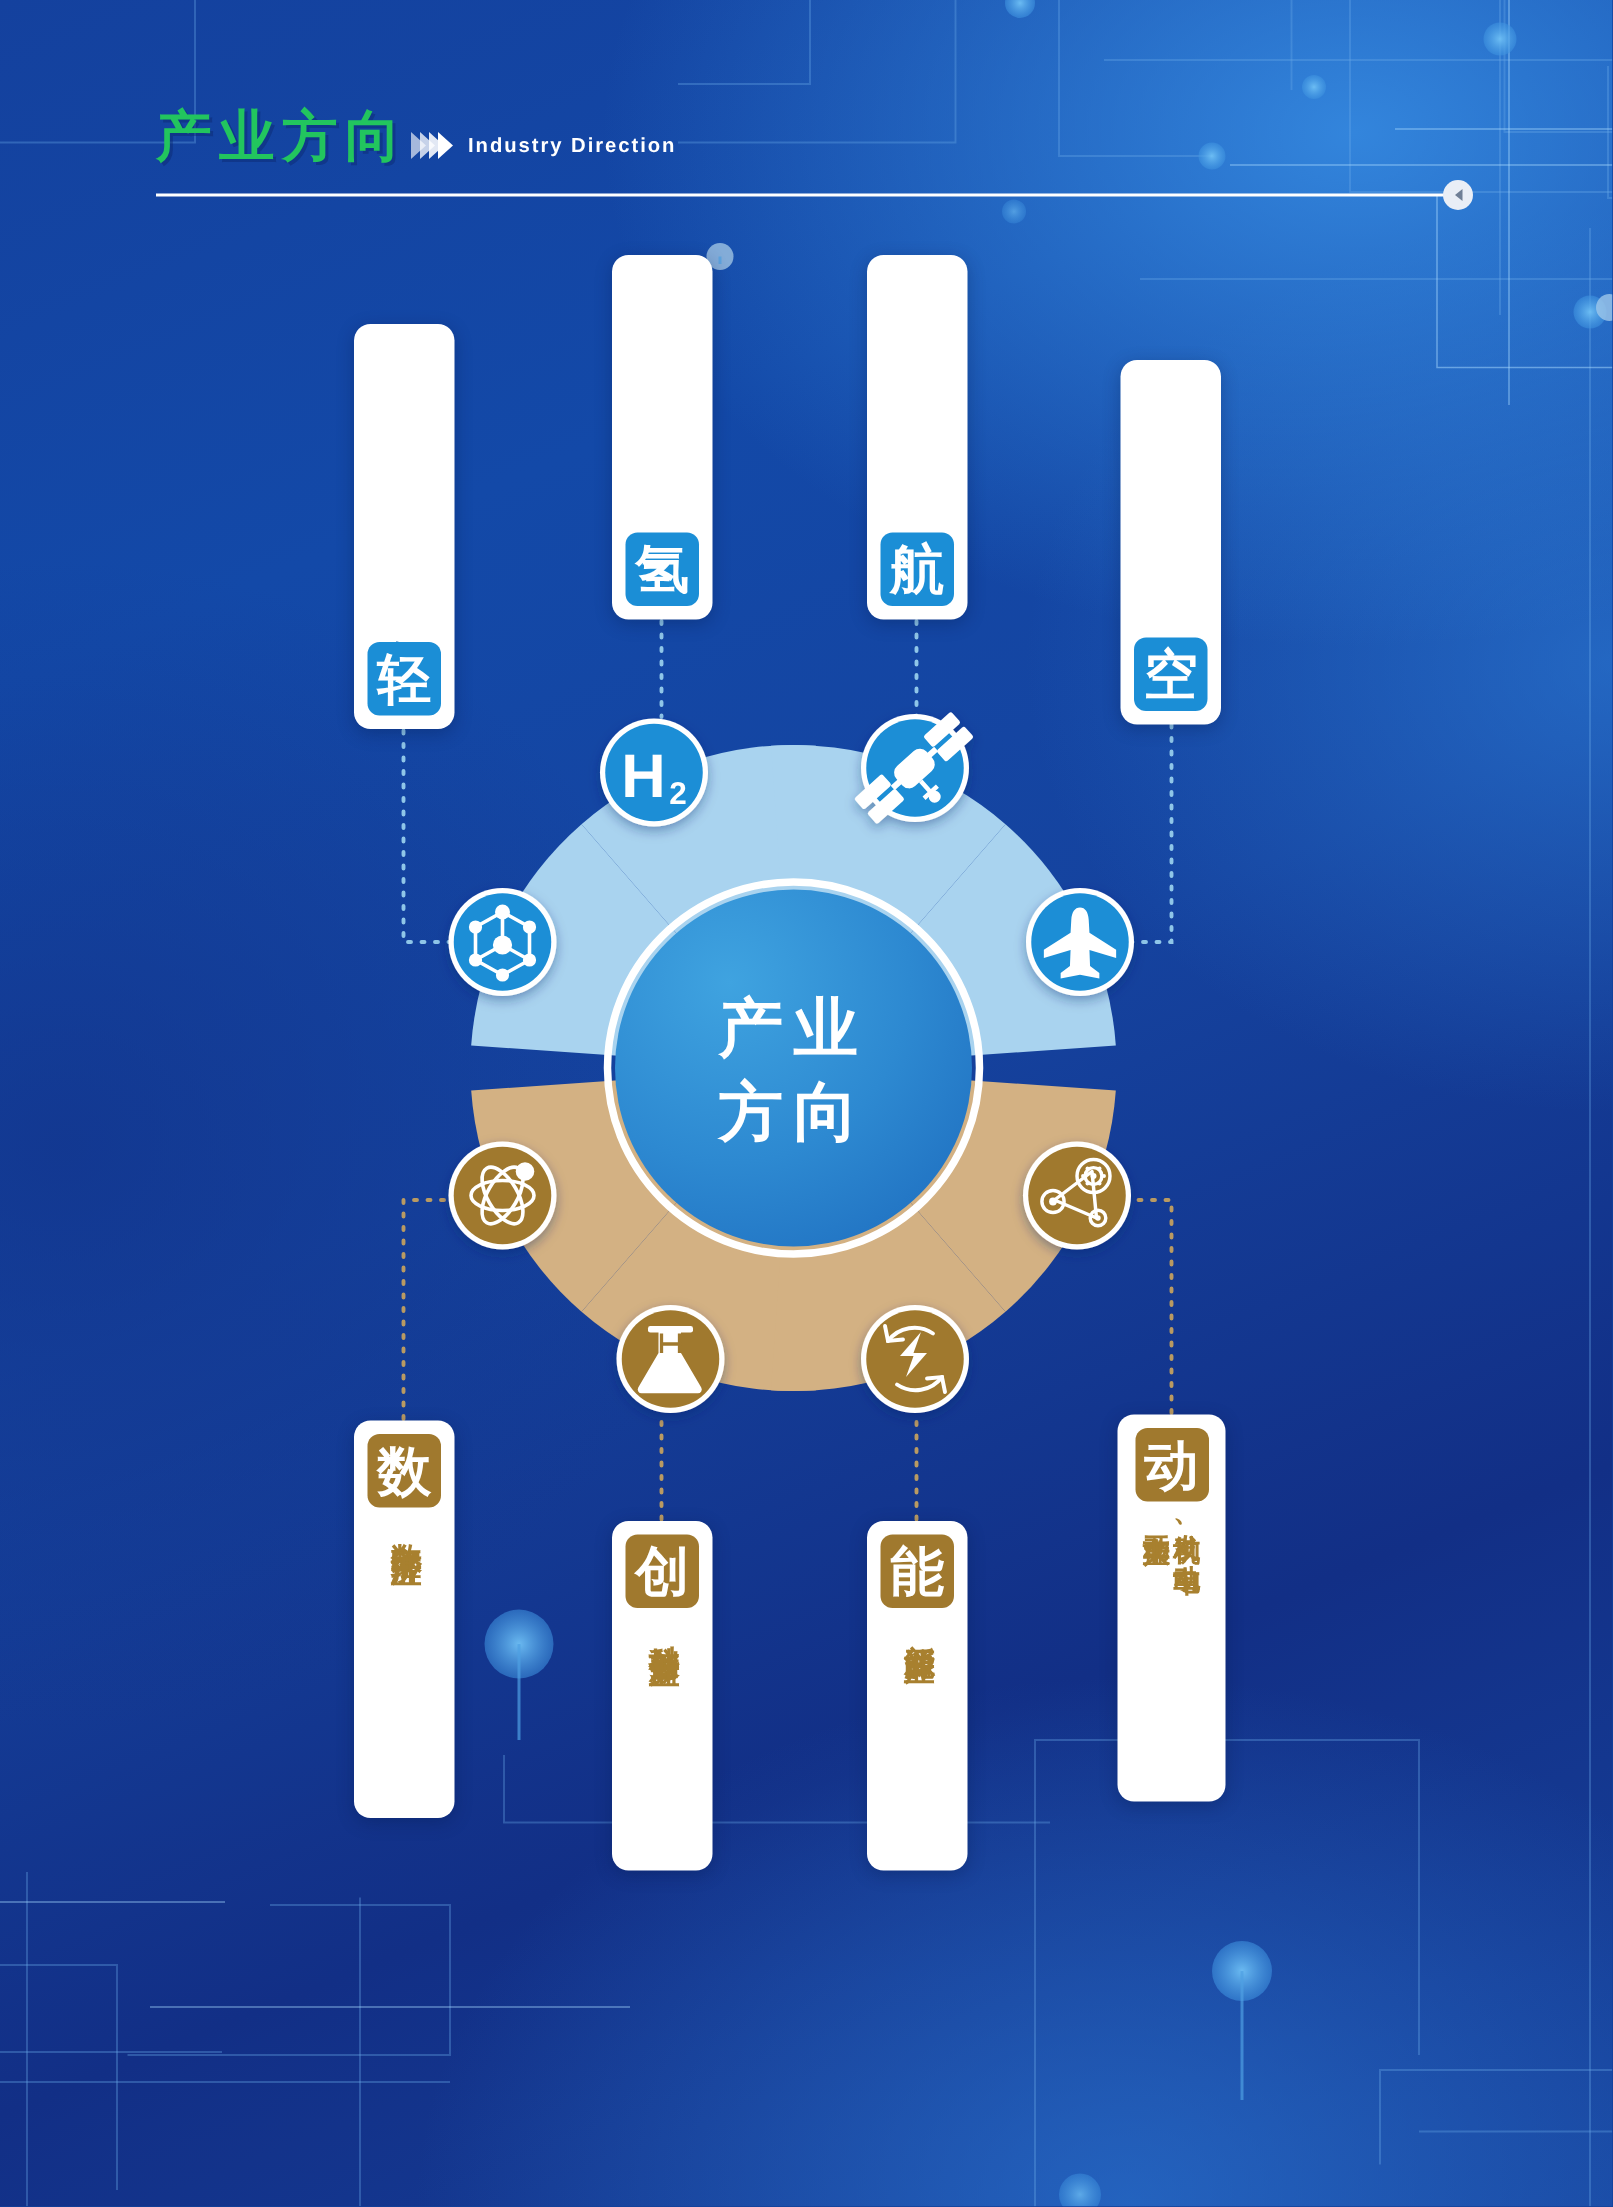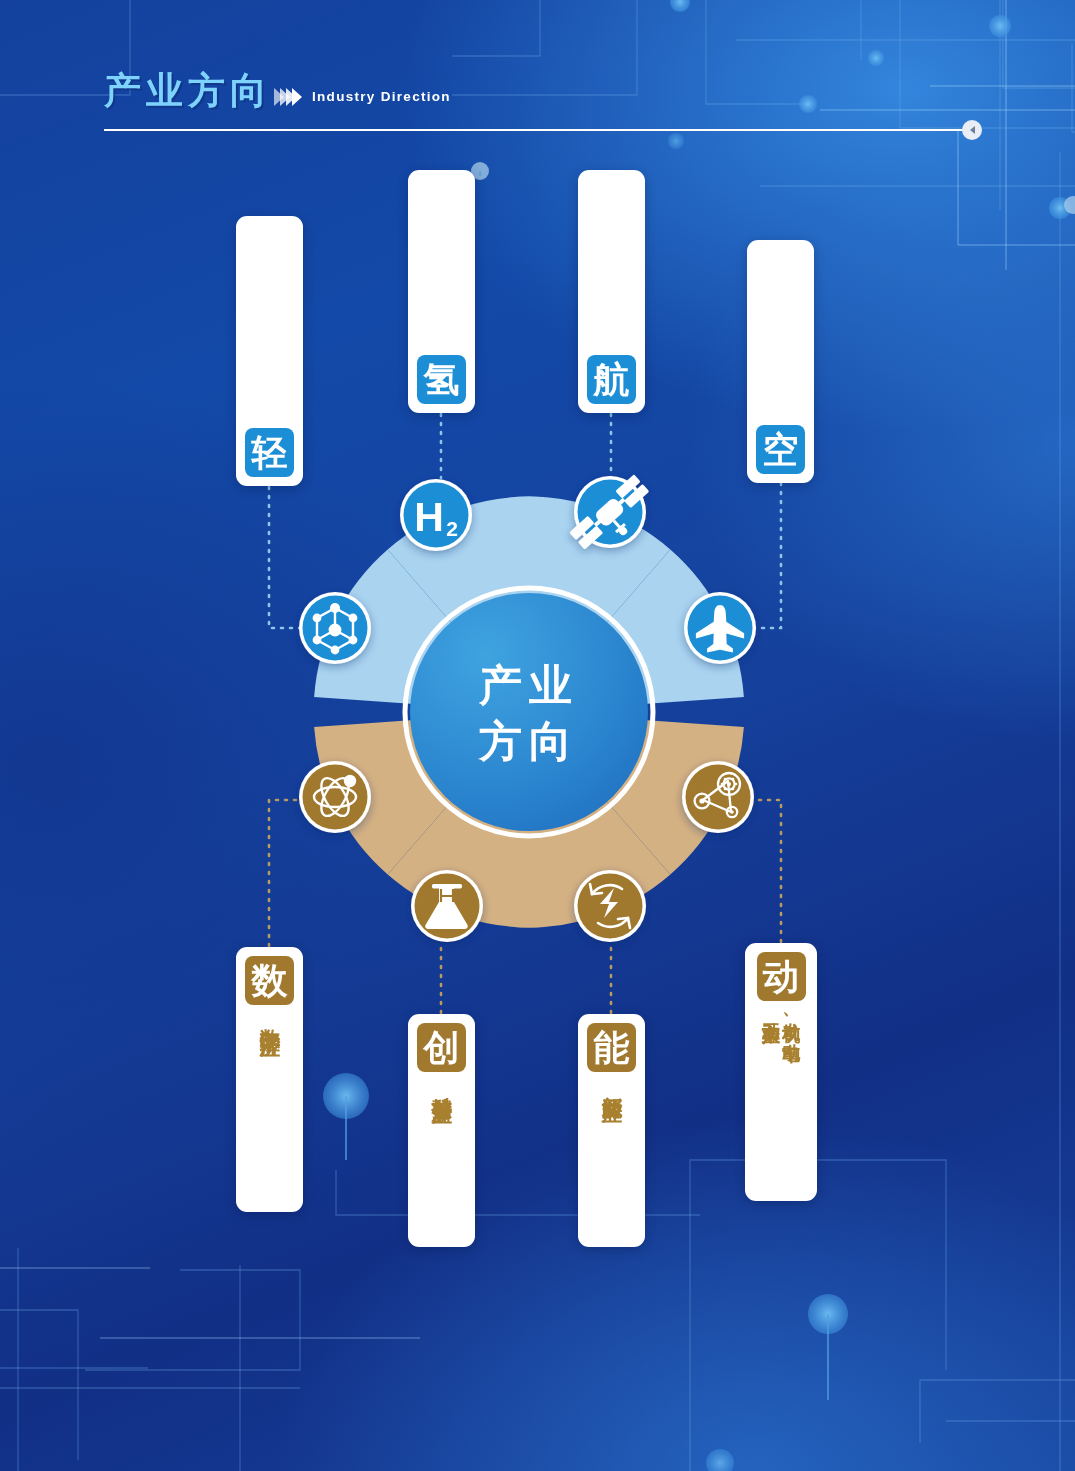--- a/index.html
+++ b/index.html
@@ -20,21 +20,21 @@
       radial-gradient(ellipse 560px 430px at 100% 30%, rgba(48,132,222,.55) 0%, rgba(48,132,222,0) 70%),
       radial-gradient(ellipse 700px 520px at 70% 100%, rgba(45,122,215,.62) 0%, rgba(45,122,215,0) 68%),
       radial-gradient(ellipse 620px 560px at 4% 52%,   rgba(18,52,140,.75) 0%, rgba(18,52,140,0) 70%),
       linear-gradient(158deg,#14419e 0%,#1349a8 24%,#15439f 48%,#122f86 74%,#17439d 100%);
   }
   #bgSvg { position:absolute; inset:0; width:1075px; height:1471px; }
 
   
   #header { position:absolute; left:104px; top:72px; z-index:6; display:flex; align-items:flex-end; }
   #hdTitle {
-    font-size:37px; font-weight:bold; color:#7dd3fc; letter-spacing:5px;
+    font-size:37px; font-weight:bold; color:#22c55e; letter-spacing:5px;
     line-height:1; white-space:nowrap;
     text-shadow:2px 2px 0 rgba(10,40,110,.45);
   }
   #hdChev { display:flex; align-items:center; margin:0 0 3px 2px; }
   #hdChev span {
     display:block; width:0; height:0;
     border-top:9px solid transparent; border-bottom:9px solid transparent;
     border-left:10px solid #fff; margin-right:-4px;
   }
   #hdChev span:nth-child(1){opacity:.62} #hdChev span:nth-child(2){opacity:.76}

